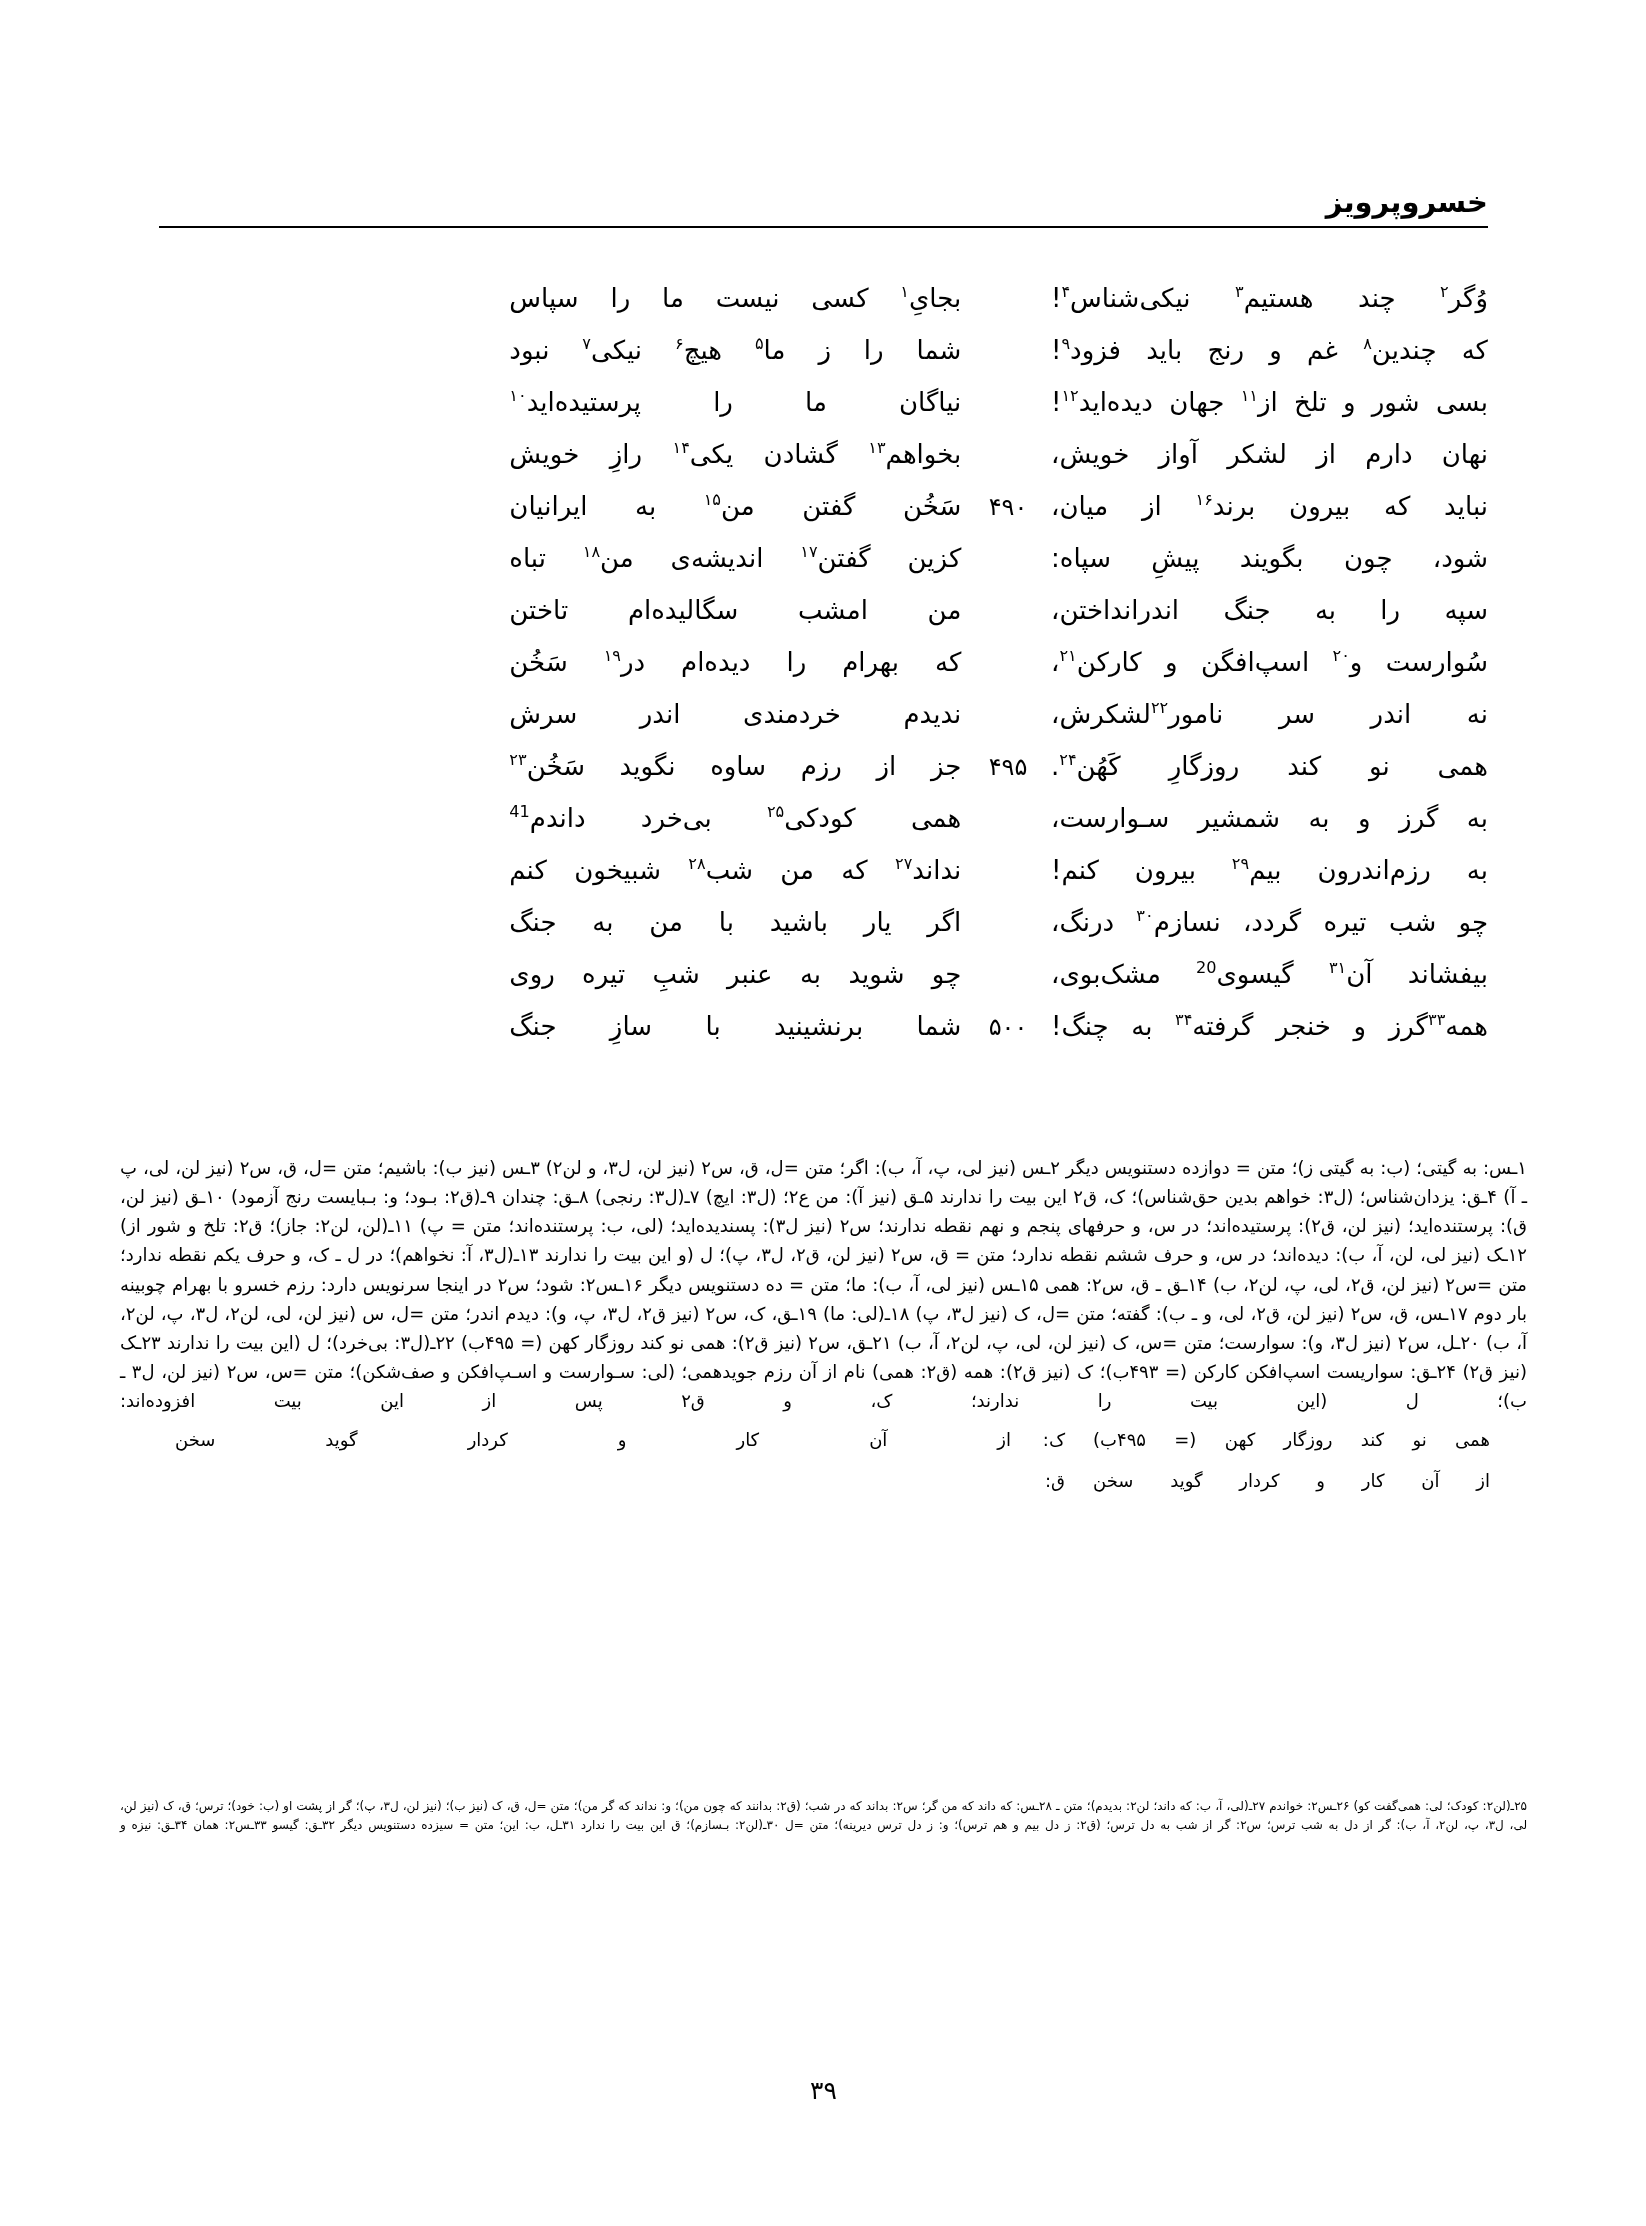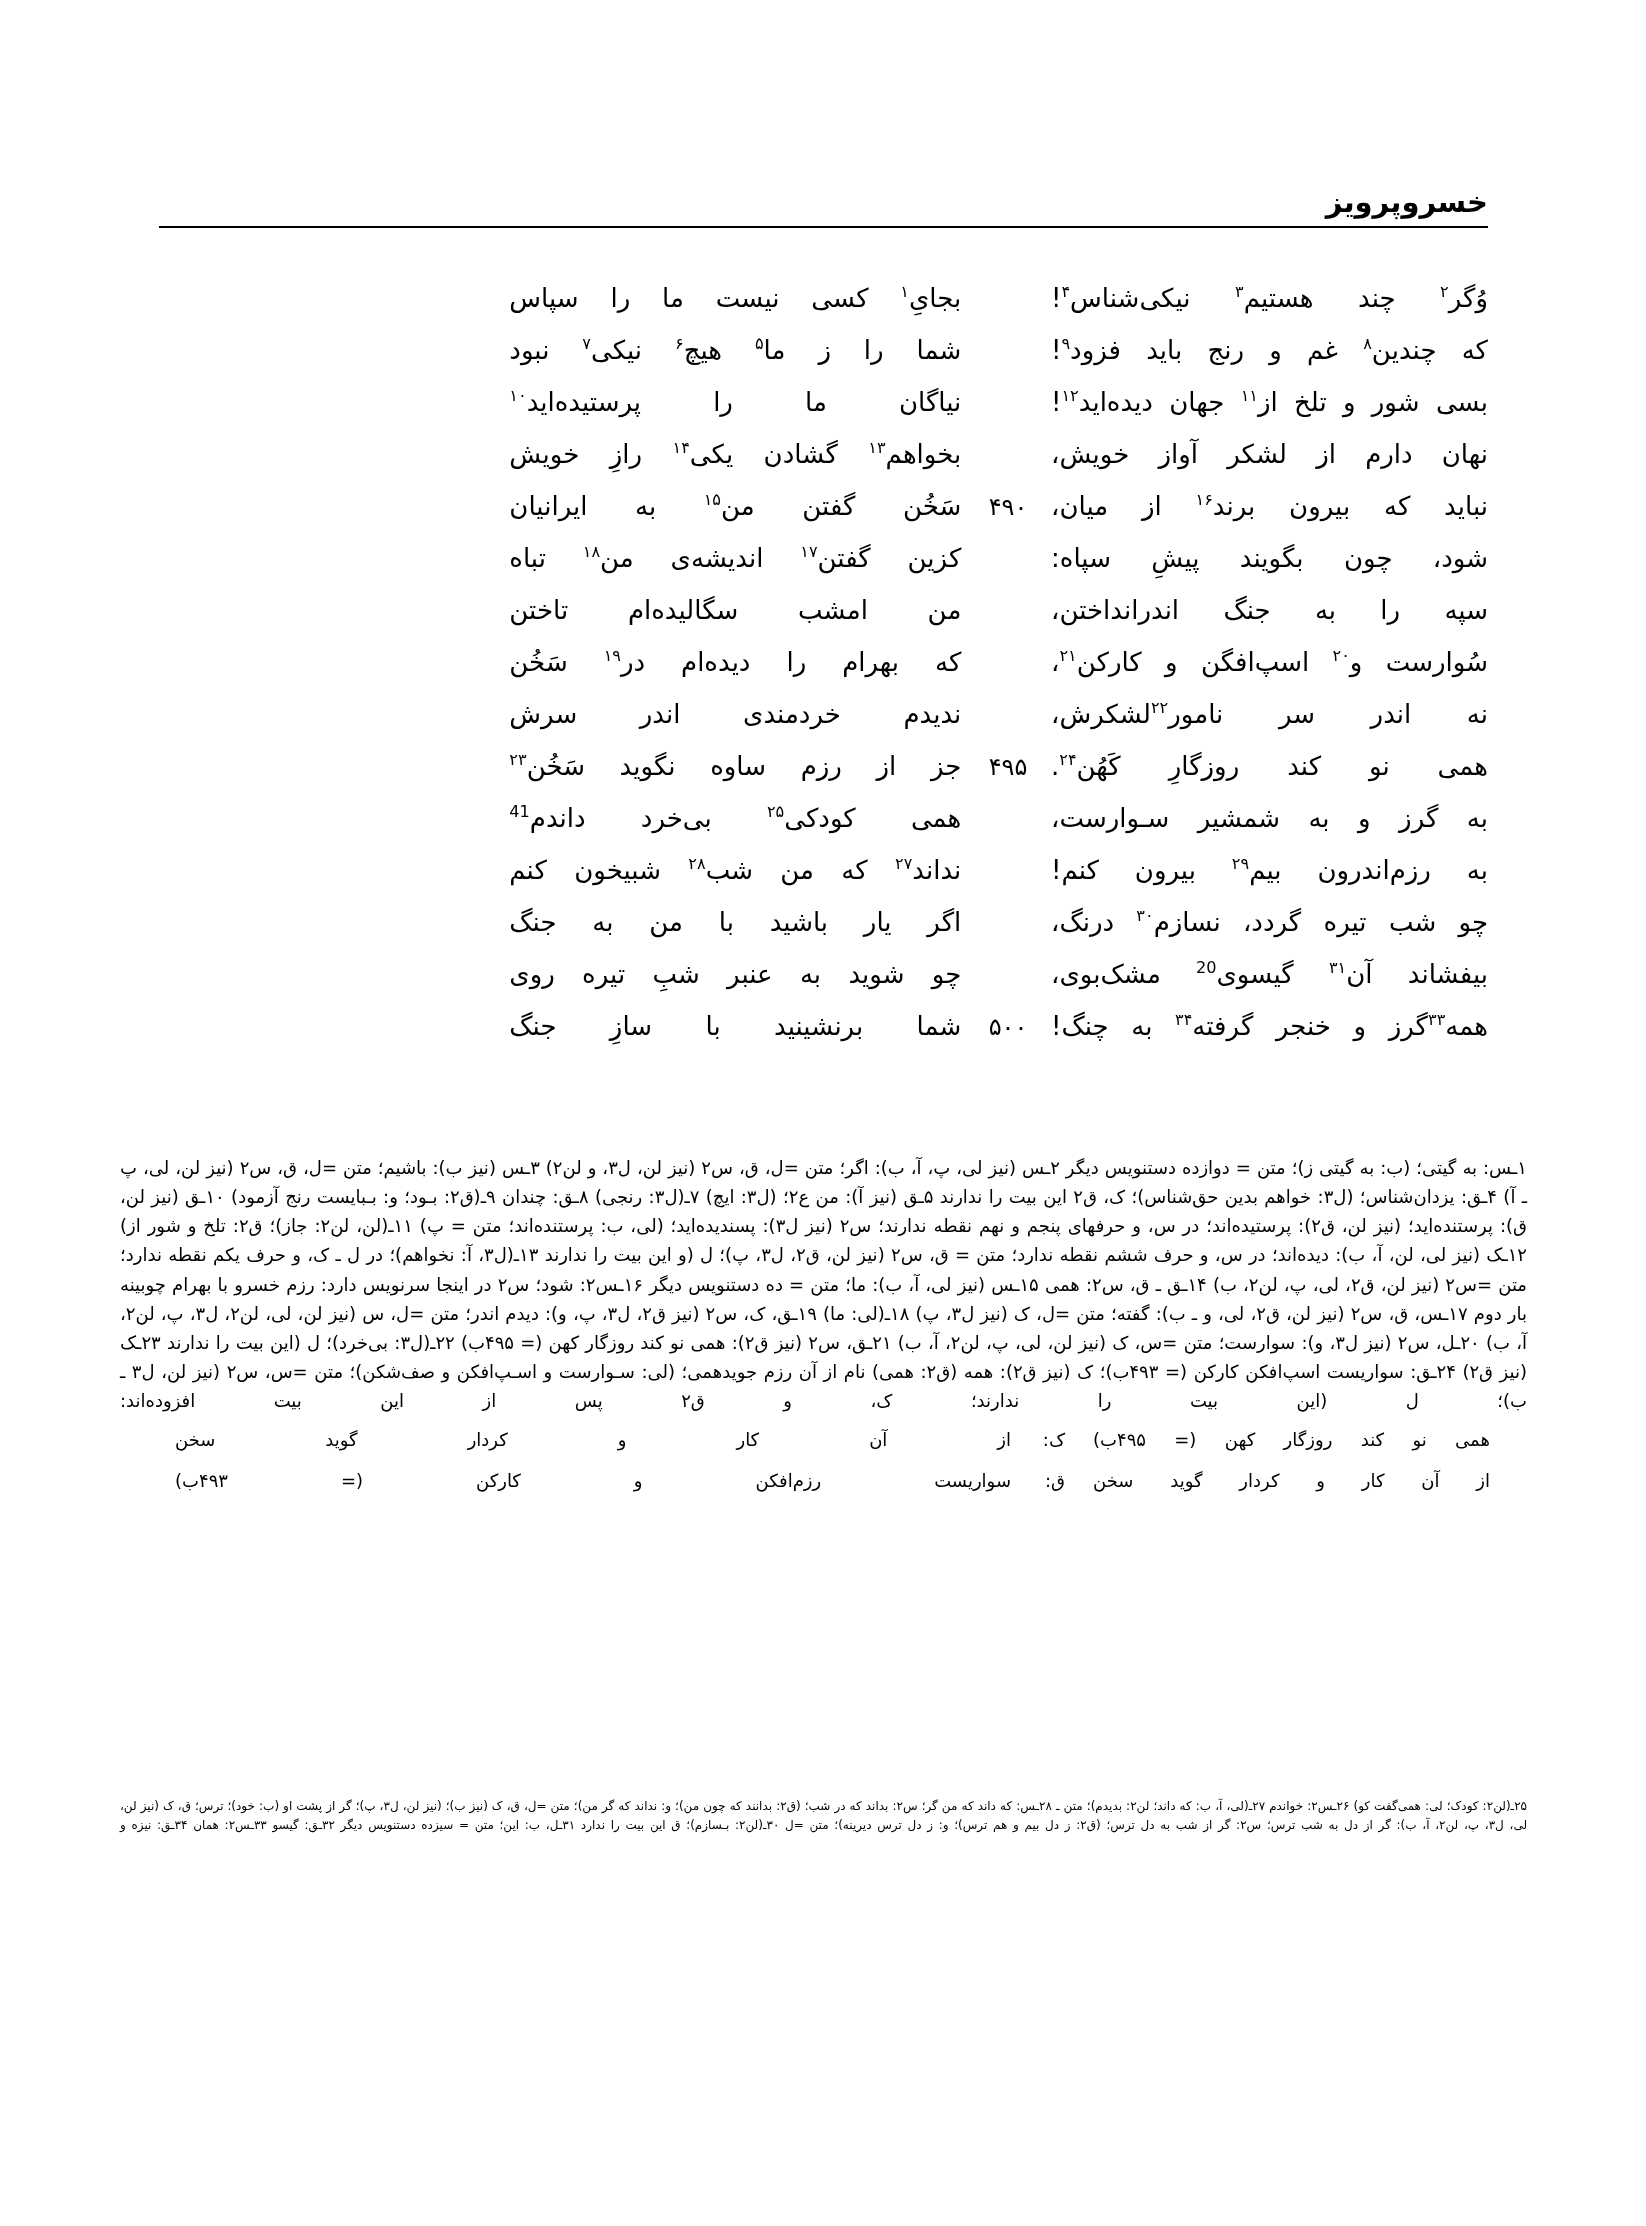--- a/index.html
+++ b/index.html
@@ -253,24 +253,24 @@
     <div class="app-block">۱ـس: به گیتی؛ (ب: به گیتی ز)؛ متن = دوازده دستنویس دیگر   ۲ـس (نیز لی، پ، آ، ب): اگر؛ متن =ل، ق، س۲ (نیز لن، ل۳، و لن۲)   ۳ـس (نیز ب): باشیم؛ متن =ل، ق، س۲ (نیز لن، لی، پ ـ آ)   ۴ـق: یزدان‌شناس؛ (ل۳: خواهم بدین حق‌شناس)؛ ک، ق۲ این بیت را ندارند   ۵ـق (نیز آ): من ع۲؛ (ل۳: ایچ)   ۷ـ(ل۳: رنجی)   ۸ـق: چندان   ۹ـ(ق۲: بـود؛ و: بـبایست رنج آزمود)   ۱۰ـق (نیز لن، ق): پرستنده‌اید؛ (نیز لن، ق۲): پرستیده‌اند؛ در س، و حرفهای پنجم و نهم نقطه ندارند؛ س۲ (نیز ل۳): پسندیده‌اید؛ (لی، ب: پرستنده‌اند؛ متن = پ) ۱۱ـ(لن، لن۲: جاز)؛ ق۲: تلخ و شور از)   ۱۲ـک (نیز لی، لن، آ، ب): دیده‌اند؛ در س، و حرف ششم نقطه ندارد؛ متن = ق، س۲ (نیز لن، ق۲، ل۳، پ)؛ ل (و این بیت را ندارند   ۱۳ـ(ل۳، آ: نخواهم)؛ در ل ـ ک، و حرف یکم نقطه ندارد؛ متن =س۲ (نیز لن، ق۲، لی، پ، لن۲، ب)   ۱۴ـق ـ ق، س۲: همی   ۱۵ـس (نیز لی، آ، ب): ما؛ متن = ده دستنویس دیگر   ۱۶ـس۲: شود؛ س۲ در اینجا سرنویس دارد: رزم خسرو با بهرام چوبینه بار دوم   ۱۷ـس، ق، س۲ (نیز لن، ق۲، لی، و ـ ب): گفته؛ متن =ل، ک (نیز ل۳، پ)   ۱۸ـ(لی: ما)   ۱۹ـق، ک، س۲ (نیز ق۲، ل۳، پ، و): دیدم اندر؛ متن =ل، س (نیز لن، لی، لن۲، ل۳، پ، لن۲، آ، ب)   ۲۰ـل، س۲ (نیز ل۳، و): سوارست؛ متن =س، ک (نیز لن، لی، پ، لن۲، آ، ب)   ۲۱ـق، س۲ (نیز ق۲): همی نو کند روزگار کهن (= ۴۹۵ب)   ۲۲ـ(ل۳: بی‌خرد)؛ ل (این بیت را ندارند   ۲۳ـک (نیز ق۲)   ۲۴ـق: سواریست اسپ‌افکن کارکن (= ۴۹۳ب)؛ ک (نیز ق۲): همه (ق۲: همی) نام از آن رزم جویدهمی؛ (لی: سـوارست و اسـپ‌افکن و صف‌شکن)؛ متن =س، س۲ (نیز لن، ل۳ ـ ب)؛ ل (این بیت را ندارند؛ ک، و ق۲ پس از این بیت افزوده‌اند:</div>
     <div class="inset" id="apparatus-inset">
         <div class="inset-row">
           <div class="inset-hemi-a">همی نو کند روزگار کهن (= ۴۹۵ب)</div>
           <div class="inset-label">ک:</div>
           <div class="inset-hemi-b">از آن کار و کردار گوید سخن</div>
         </div>
         <div class="inset-row">
           <div class="inset-hemi-a">از آن کار و کردار گوید سخن</div>
           <div class="inset-label">ق:</div>
-          <div class="inset-hemi-b">سواریست رزم‌افکن و کارکن (= ۴۹۳ب)</div>
         </div>
       </div>
   </div>
 
   <div class="apparatus-tail">
     <div class="app-block">۲۵ـ(لن۲: کودک؛ لی: همی‌گفت کو)   ۲۶ـس۲: خواندم   ۲۷ـ(لی، آ، ب: که داند؛ لن۲: بدیدم)؛ متن ـ   ۲۸ـس: که داند که من گر؛ س۲: بداند که در شب؛ (ق۲: بدانند که چون من)؛ و: نداند که گر من)؛ متن =ل، ق، ک (نیز ب)؛ (نیز لن، ل۳، پ)؛ گر از پشت او (ب: خود)؛ ترس؛ ق، ک (نیز لن، لی، ل۳، پ، لن۲، آ، ب): گر از دل به شب ترس؛ س۲: گر از شب به دل ترس؛ (ق۲: ز دل بیم و هم ترس)؛ و: ز دل ترس دیرینه)؛ متن =ل   ۳۰ـ(لن۲: بـسازم)؛ ق این بیت را ندارد   ۳۱ـل، ب: این؛ متن = سیزده دستنویس دیگر   ۳۲ـق: گیسو   ۳۳ـس۲: همان   ۳۴ـق: نیزه و</div>
   </div>
 
+  <div class="folio">۳۹</div>
 
 </div>
 
 
 </body></html>

